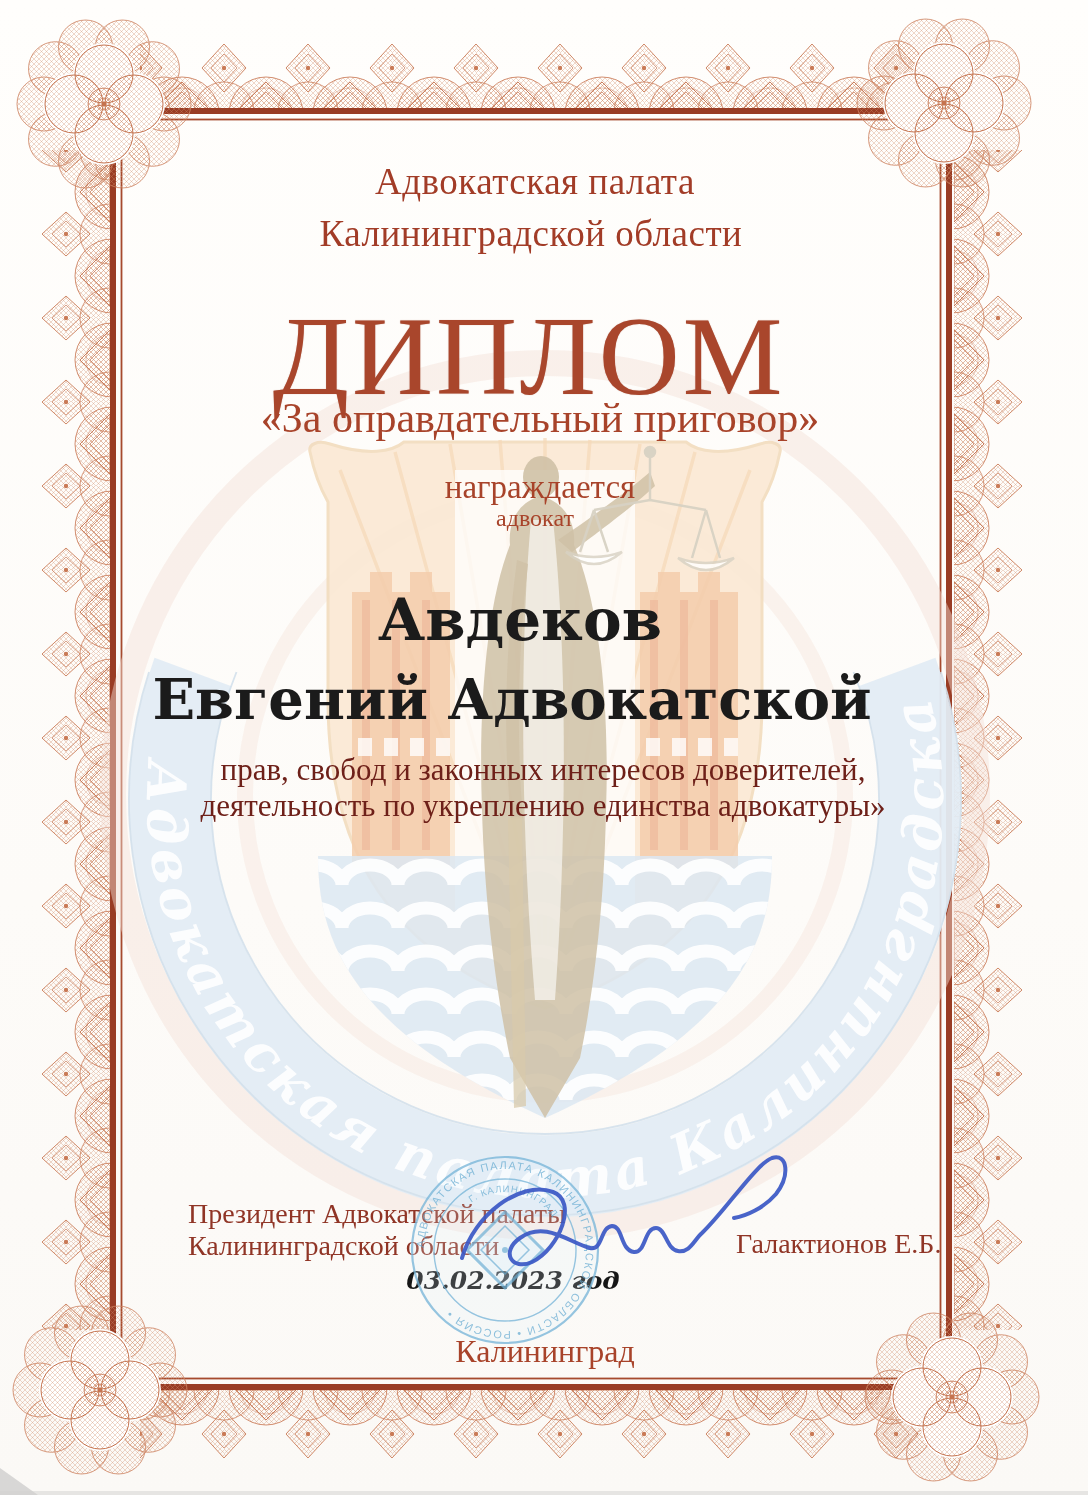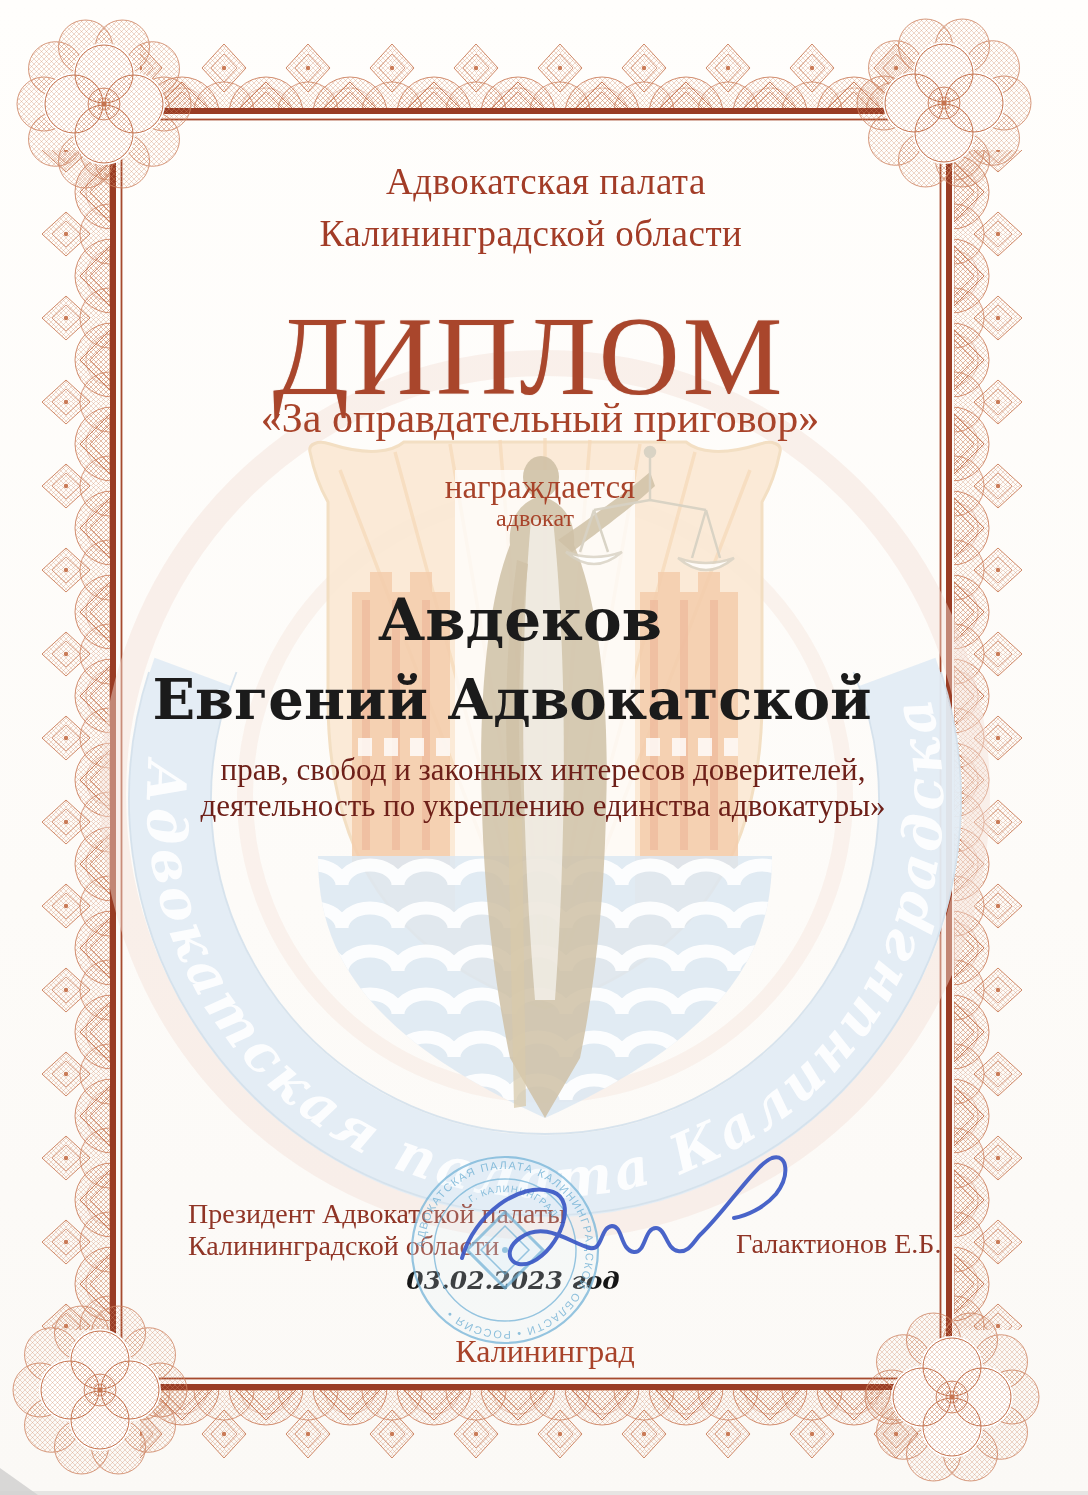--- a/index.html
+++ b/index.html
@@ -189,21 +189,21 @@
         <circle cx="650" cy="452" r="5" fill="#d8d2c4"></circle>
         <path d="M650 452L650 500"></path>
         <path d="M594 510L650 500L706 510"></path>
         <path d="M594 510L580 552M594 510L608 552M706 510L692 558M706 510L720 558"></path>
         <path d="M566 552Q594 576 622 552Q594 562 566 552Z" fill="#ffffff" opacity="0.85"></path>
         <path d="M678 558Q706 582 734 558Q706 568 678 558Z" fill="#ffffff" opacity="0.85"></path>
       </g>
     </g>
   </svg>
 
-  <div class="t ctr org" style="left:128px;top:160px;width:836px;">Адвокатская палата</div>
+  <div class="t ctr org" style="left:117px;top:160px;width:836px;">Адвокатская палата</div>
   <div class="t ctr org" style="left:113px;top:212px;width:836px;">Калининградской области</div>
 
   <div class="t ctr title" style="left:111px;top:292px;width:836px;">ДИПЛОМ</div>
 
   <div class="t ctr subtitle" style="left:122px;top:394px;width:836px;">«За оправдательный приговор»</div>
 
   <div class="t ctr label" style="left:122px;top:469px;width:836px;font-size:33px;">награждается</div>
   <div class="t ctr label" style="left:117px;top:505px;width:836px;font-size:24px;">адвокат</div>
 
   <div class="t ctr name" style="left:102px;top:586px;width:836px;font-size:58px;">Авдеков</div>

